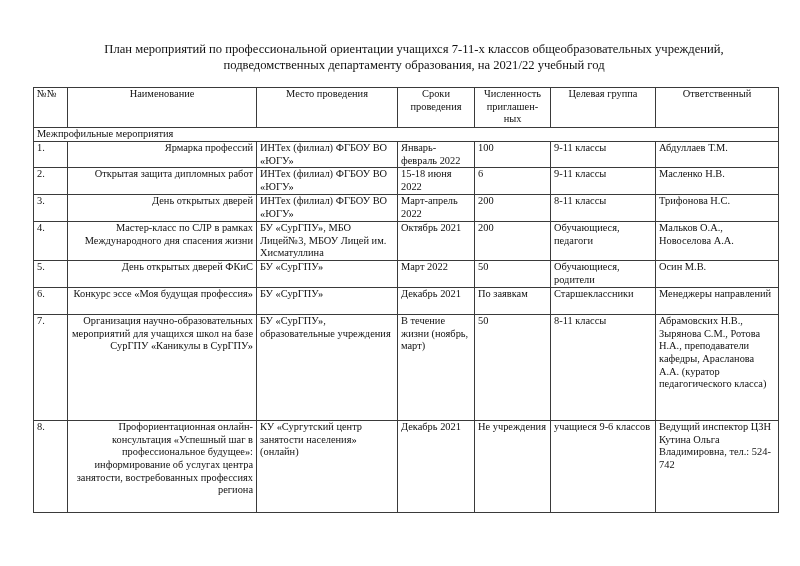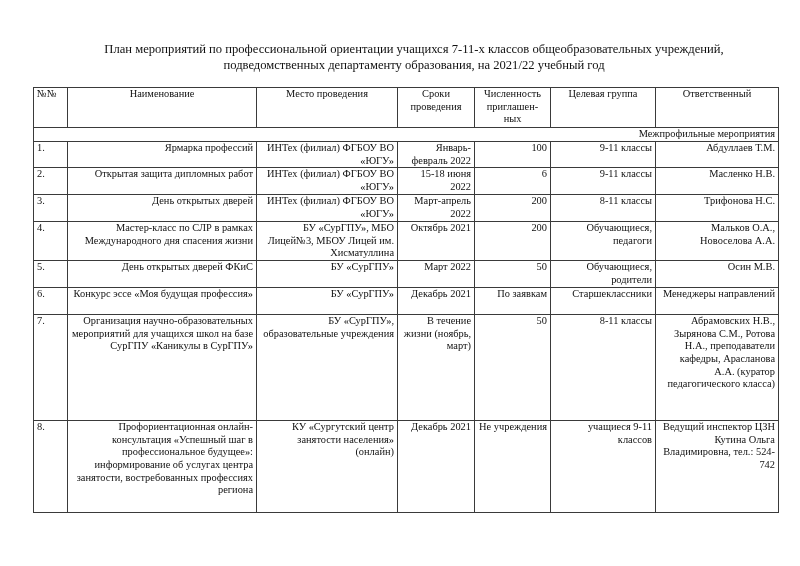--- a/index.html
+++ b/index.html
@@ -38,23 +38,23 @@
     table.plan td, table.plan th {
       border: 1px solid #3a3a3a;
       padding: 0 3px;
       vertical-align: top;
       font-weight: normal;
       overflow: hidden;
     }
     table.plan th { text-align: center; }
     .c-num { text-align: left; }
     .c-name { text-align: right; }
-    .c-center { text-align: right; }
+    .c-center { text-align: left; }
     .section-row td {
-      text-align: right;
+      text-align: left;
       height: 13px;
     }
   </style>
 </head>
 <body>
 
 <div class="doc-title">
   <div>План мероприятий по профессиональной ориентации учащихся 7-11-х классов общеобразовательных учреждений,</div>
   <div>подведомственных департаменту образования, на 2021/22 учебный год</div>
 </div>
@@ -154,17 +154,17 @@
       <td class="c-center">8-11 классы</td>
       <td class="c-center">Абрамовских Н.В., Зырянова С.М., Ротова Н.А., преподаватели кафедры, Арасланова А.А. (куратор педагогического класса)</td>
     </tr>
 
     <tr style="height:92px">
       <td class="c-num">8.</td>
       <td class="c-name">Профориентационная онлайн-консультация «Успешный шаг в профессиональное будущее»: информирование об услугах центра занятости, востребованных профессиях региона</td>
       <td class="c-center">КУ «Сургутский центр занятости населения» (онлайн)</td>
       <td class="c-center">Декабрь 2021</td>
       <td class="c-center">Не учреждения</td>
-      <td class="c-center">учащиеся 9-11 классов</td>
+      <td class="c-center">учащиеся 9-6 классов</td>
       <td class="c-center">Ведущий инспектор ЦЗН Кутина Ольга Владимировна, тел.: 524-742</td>
     </tr>
   </tbody>
 </table>
 
 </body></html>

